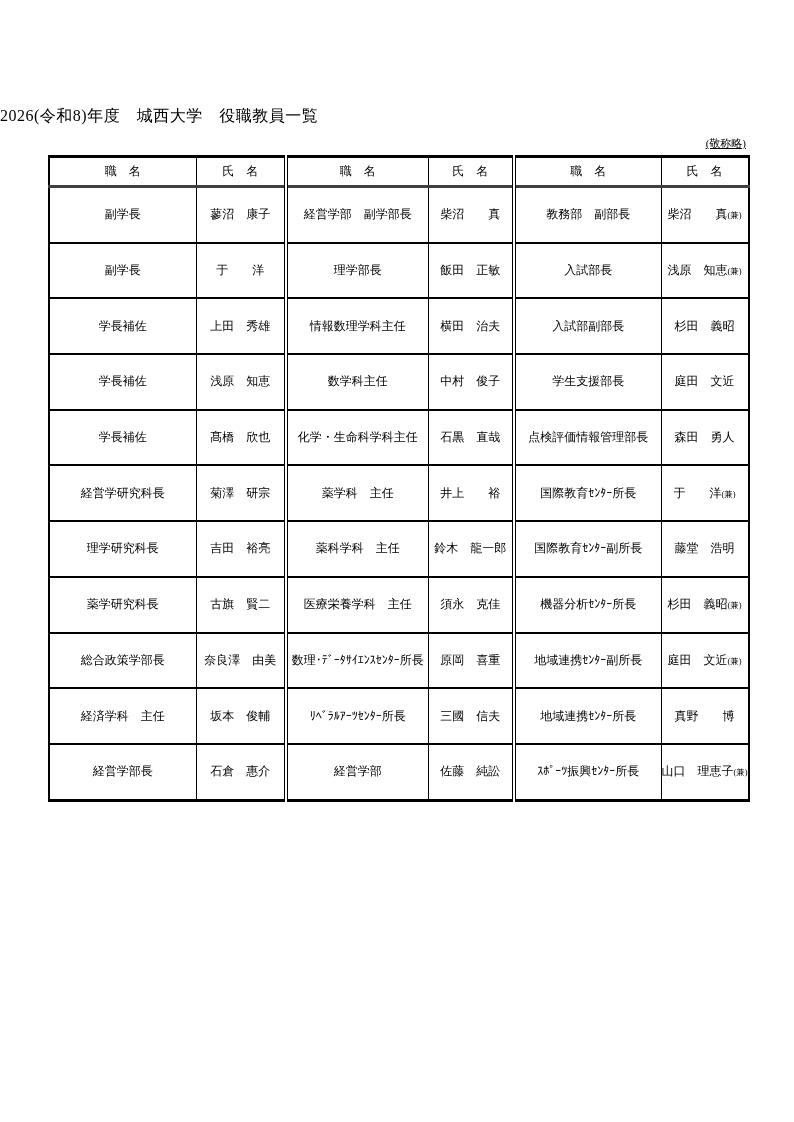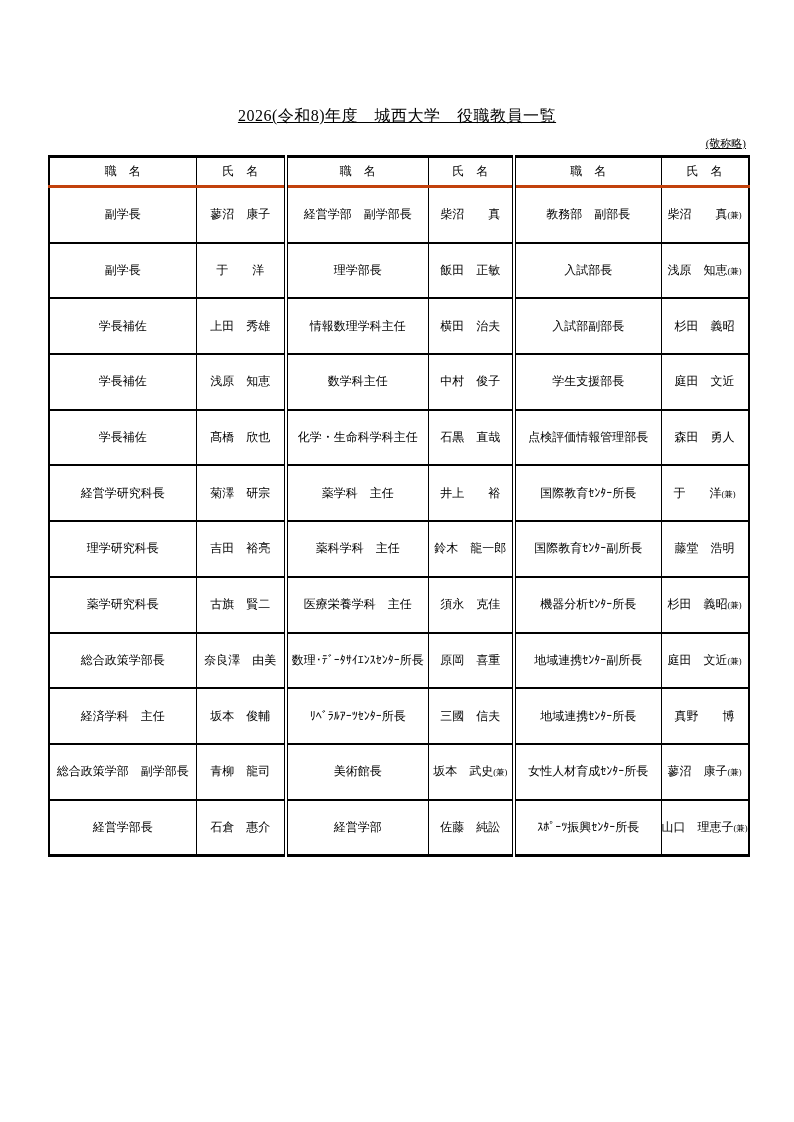--- a/index.html
+++ b/index.html
@@ -14,25 +14,23 @@
     background: #ffffff;
     color: #000000;
     font-family: "Liberation Serif", "DejaVu Serif", serif;
     overflow: hidden;
   }
   .doc-title {
     position: absolute;
     top: 106px;
     left: 0;
     right: 0;
-    text-align: center;
     font-size: 16px;
     letter-spacing: 0.5px;
     white-space: pre;
-    text-decoration: underline;
   }
   .honorific-note {
     position: absolute;
     top: 136px;
     right: 48px;
     font-size: 11px;
     text-decoration: underline;
   }
   table.officers {
     position: absolute;
@@ -52,21 +50,21 @@
     text-align: center;
     vertical-align: middle;
     padding: 0;
     overflow: hidden;
     white-space: nowrap;
   }
   table.officers thead th {
     height: 27px;
     font-size: 12px;
     font-weight: normal;
-    border-bottom: 3px solid #c2410c;
+    border-bottom: 3px solid #404040;
   }
   table.officers tbody td {
     height: 53.7px;
     font-size: 12px;
   }
   
   table.officers th.group-end,
   table.officers td.group-end {
     border-right: 4px double #000;
   }
@@ -176,28 +174,20 @@
         </tr>
         <tr>
           <td class="position-cell">経済学科　主任</td>
           <td class="name-cell group-end"><span>坂本　俊輔</span></td>
           <td class="position-cell">ﾘﾍﾞﾗﾙｱｰﾂｾﾝﾀｰ所長</td>
           <td class="name-cell group-end"><span>三國　信夫</span></td>
           <td class="position-cell">地域連携ｾﾝﾀｰ所長</td>
           <td class="name-cell"><span>真野　　博</span></td>
         </tr>
         <tr>
-          <td class="position-cell">総合政策学部　副学部長</td>
-          <td class="name-cell group-end"><span>青柳　龍司</span></td>
-          <td class="position-cell">美術館長</td>
-          <td class="name-cell group-end"><span>坂本　武史</span><span class="ken-note">(兼)</span></td>
-          <td class="position-cell">女性人材育成ｾﾝﾀｰ所長</td>
-          <td class="name-cell"><span>蓼沼　康子</span><span class="ken-note">(兼)</span></td>
-        </tr>
-        <tr>
           <td class="position-cell">経営学部長</td>
           <td class="name-cell group-end"><span>石倉　惠介</span></td>
           <td class="position-cell">経営学部</td>
           <td class="name-cell group-end"><span>佐藤　純訟</span></td>
           <td class="position-cell">ｽﾎﾟｰﾂ振興ｾﾝﾀｰ所長</td>
           <td class="name-cell"><span>山口　理恵子</span><span class="ken-note">(兼)</span></td>
         </tr>
       </tbody>
   </table>
 </div>

